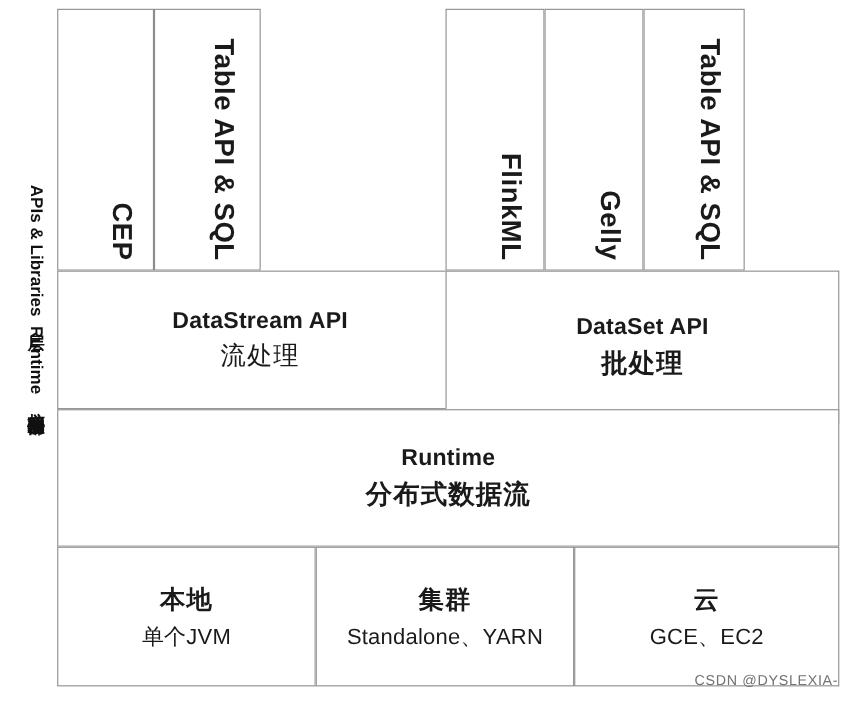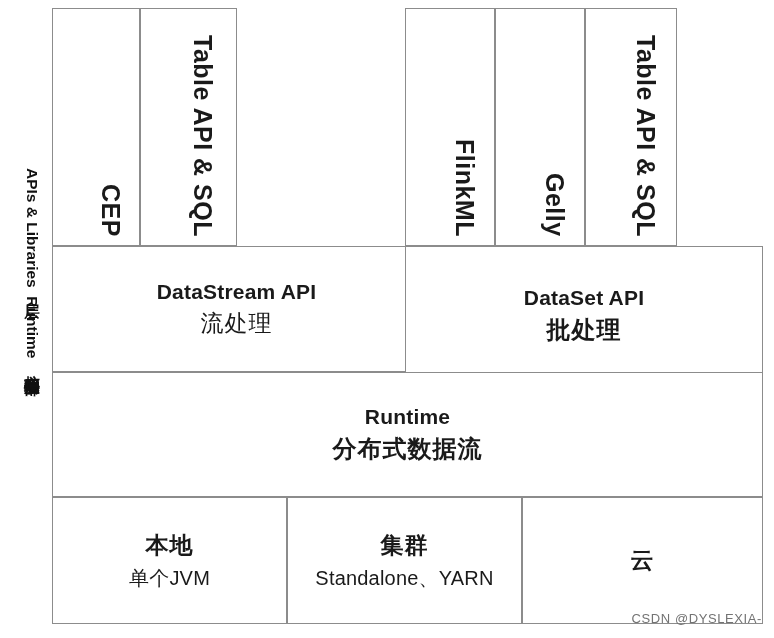--- a/index.html
+++ b/index.html
@@ -197,19 +197,20 @@
       <div class="line-sub">单个JVM</div>
     </div>
 
     <div class="cell stack" style="left:235px; top:497px; width:235px; height:127px;align-items:center;">
       <div class="line-bold-cn">集群</div>
       <div class="line-sub">Standalone、YARN</div>
     </div>
 
     <div class="cell stack" style="left:470px; top:497px; width:241px; height:127px;">
       <div class="line-bold-cn">云</div>
+      <div class="line-sub">GCE、EC2</div>
     </div>
 
   </div>
 
   <div class="watermark">CSDN @DYSLEXIA-</div>
 
 </div>
 
 </body></html>

